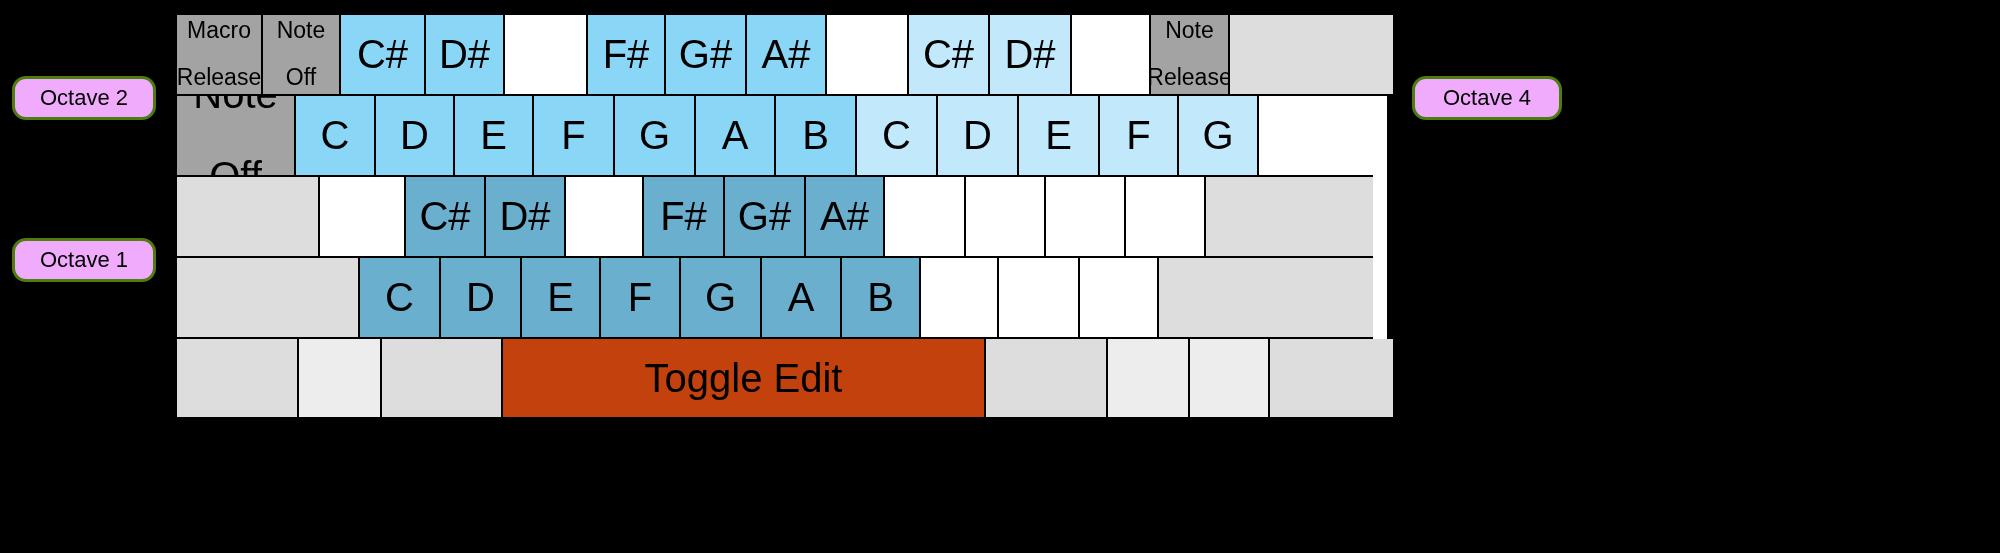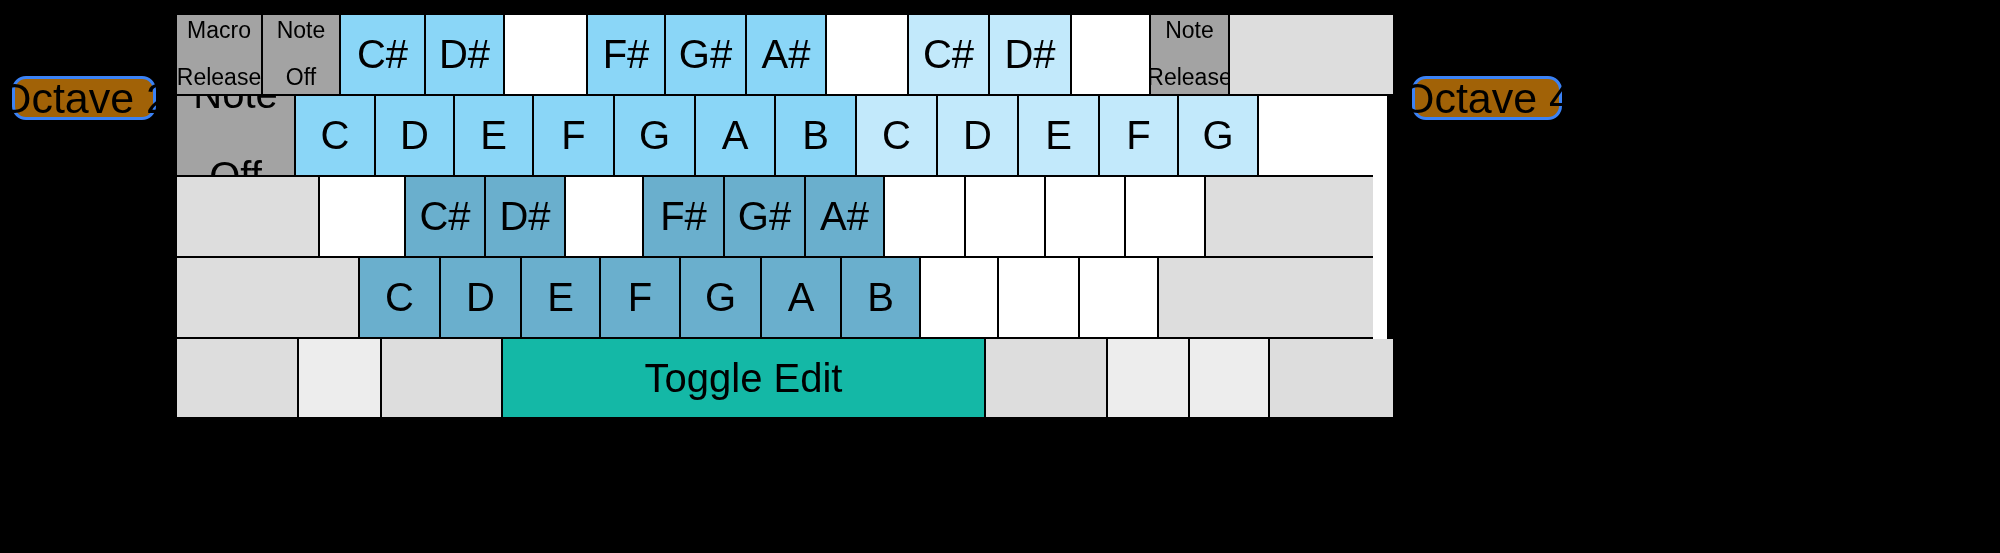--- a/index.html
+++ b/index.html
@@ -60,53 +60,54 @@
   .krow.last .key { border-bottom: none; }
 
   
   .c-white   { background: #ffffff; }
   .c-gray    { background: #dddddd; }
   .c-gray2   { background: #ededed; }
   .c-yellow  { background: #a3a3a3; }
   .c-sky     { background: #8ad6f7; }
   .c-sky-lt  { background: #c2e9fb; }
   .c-steel   { background: #6aafcd; }
-  .c-pink    { background: #14b8a6; }
+  .c-pink    { background: #c2410c; }
 
   
   .t-note   { font-size: 40px; font-weight: 400; }
   .t-small  { font-size: 23px; font-weight: 400; }
   .t-toggle { font-size: 40px; font-weight: 400; }
 
   
   .pill {
     position: absolute;
-    background: #a16207;
-    border: 3px solid #3b82f6;
+    background: #f0abfc;
+    border: 3px solid #4d7c0f;
     border-radius: 14px;
     color: #000;
-    font-size: 43px;
+    font-size: 22px;
     font-family: "Liberation Sans", sans-serif;
     display: flex;
     align-items: center;
     justify-content: center;
     box-sizing: border-box;
     white-space: nowrap;
   }
   #pill-oct2 { left: 12px;   top: 76px;  width: 144px; height: 44px; }
   #pill-oct1 { left: 12px;   top: 238px; width: 144px; height: 44px; }
   #pill-oct3 { left: 1412px; top: 76px;  width: 150px; height: 44px; }
 </style>
 </head>
 <body>
 
 <div id="stage">
 
   <div class="pill" id="pill-oct2">Octave 2</div>
 
+  <div class="pill" id="pill-oct1">Octave 1</div>
 
   <div class="pill" id="pill-oct3">Octave 4</div>
 
   <div class="keyboard" id="keyboard">
       <div class="krow" style="top: 0px; height: 81px;">
         <div class="key c-yellow t-small" style="width: 86px; flex: 0 0 86px; height: 100%; flex-direction: column;">
           <span>Macro</span>
           <br>
           <span>Release</span>
         </div>

